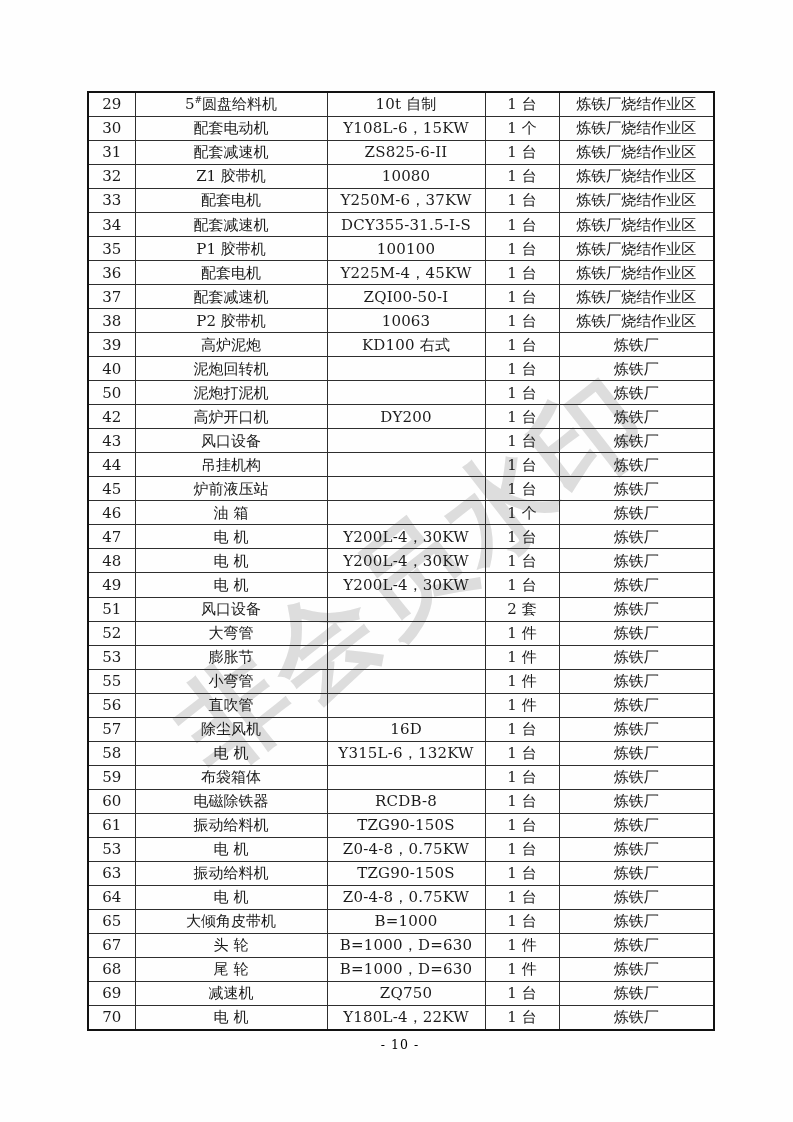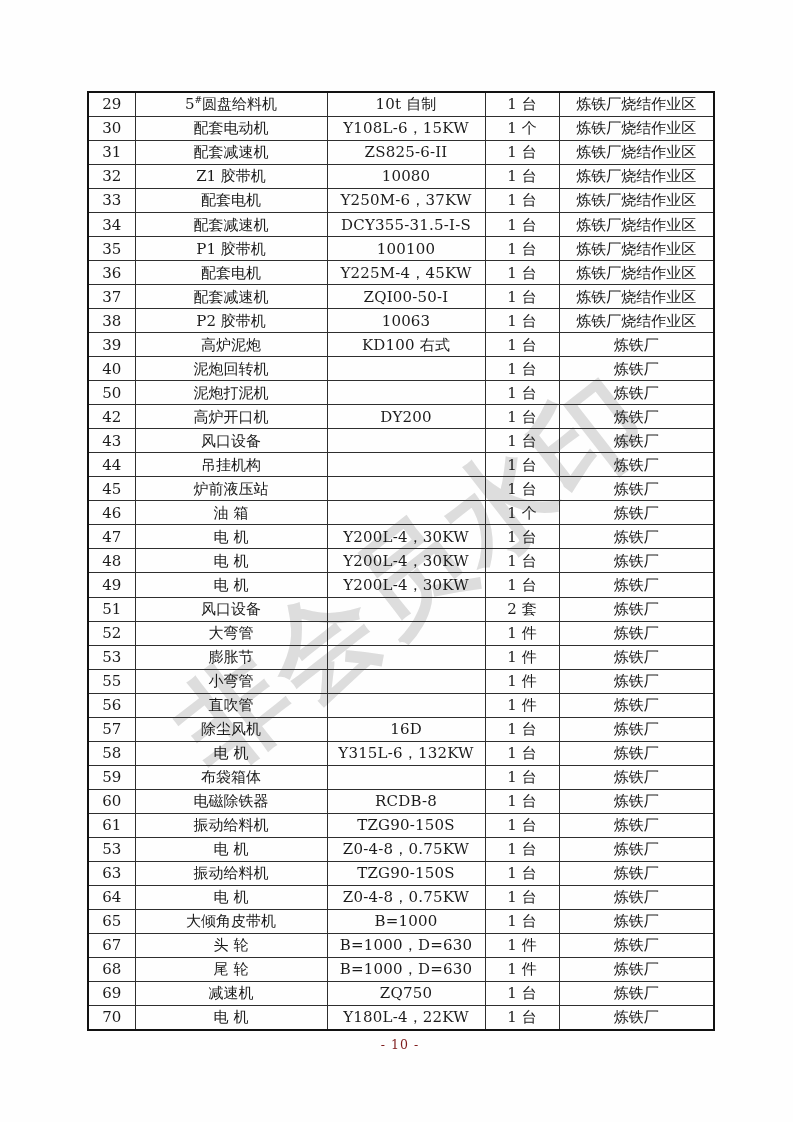--- a/index.html
+++ b/index.html
@@ -71,21 +71,21 @@
     line-height: 0;
   }
   .page-footer {
     position: absolute;
     left: 87px;
     top: 1037px;
     width: 626px;
     text-align: center;
     font-size: 12.5px;
     letter-spacing: 1px;
-    color: #7f1d1d;
+    color: #000000;
     z-index: 2;
   }
 </style>
 </head>
 <body>
 
 <div class="page">
 
   <div class="watermark">非会员水印</div>
 

